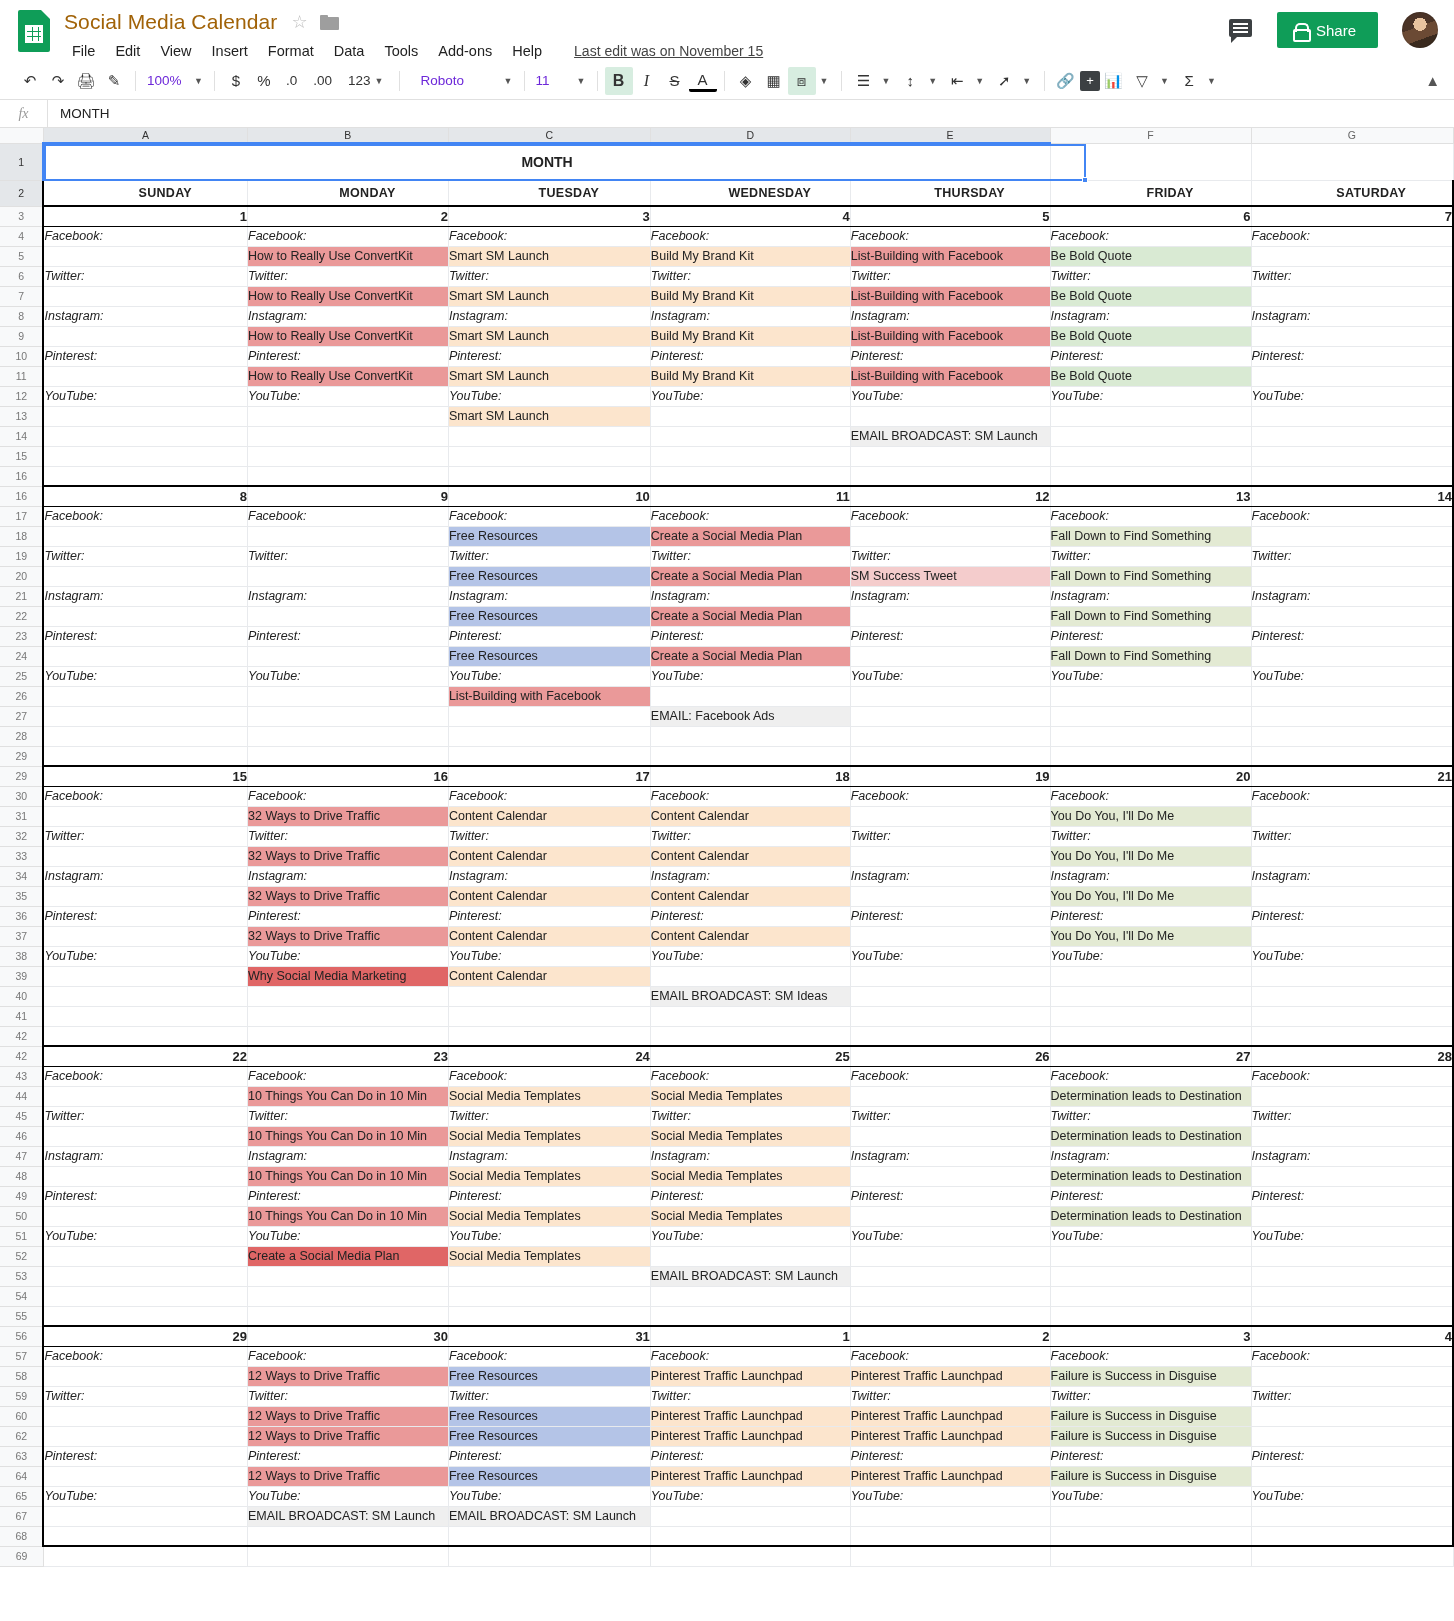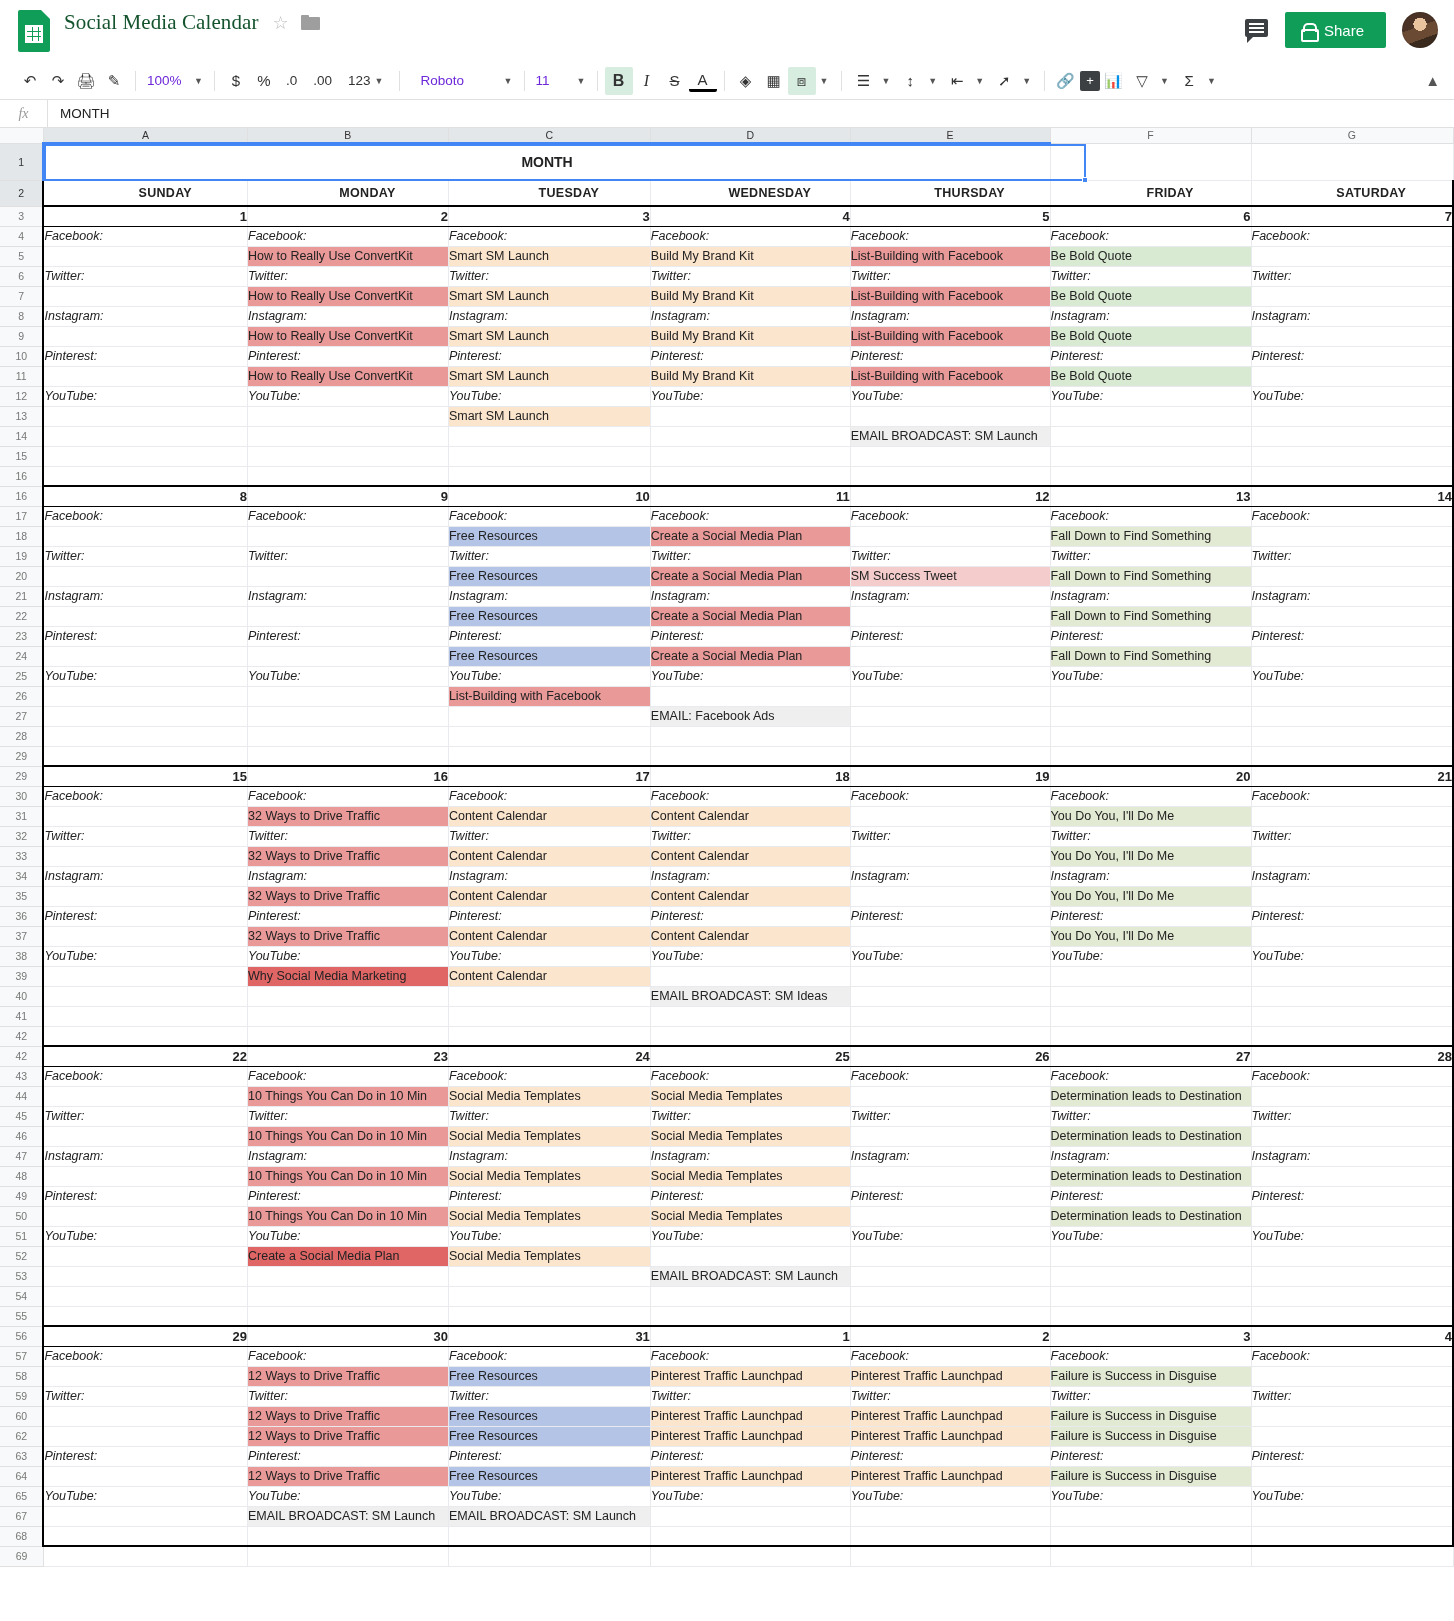--- a/index.html
+++ b/index.html
@@ -26,34 +26,34 @@
   }
   .sheets-logo .grid:before {
     content:""; position:absolute; left:2px; top:2px; right:2px; bottom:2px;
     background:
       linear-gradient(to bottom, #0f9d58 0 1.5px, transparent 1.5px) 0 4px/100% 5px repeat-y,
       linear-gradient(to right, #0f9d58 0 1.5px, transparent 1.5px) 5px 0/6px 100% repeat-x;
   }
   .title-block { flex: 1; padding-top: 2px; }
   .doc-title-row { display: flex; align-items: center; gap: 12px; }
   .doc-title {
-    font-size: 21px; color: #14532d; letter-spacing: .1px; padding: 0 2px; font-family: Liberation Serif, serif;
+    font-size: 21px; color: #a16207; letter-spacing: .1px; padding: 0 2px;
   }
   .star-icon { color: #bdbdbd; font-size: 18px; line-height: 1; cursor: pointer; }
   .folder-icon { width: 19px; height: 15px; position: relative; display:inline-block; }
   .folder-icon:before {
     content:""; position:absolute; left:0; top:2px; width:19px; height:13px; background:#9e9e9e; border-radius:1px;
   }
   .folder-icon:after {
     content:""; position:absolute; left:0; top:0px; width:8px; height:4px; background:#9e9e9e; border-radius:1px 1px 0 0;
   }
   .menu-row { display: flex; align-items: center; gap: 0px; margin-top: 7px; }
   .menu-item { font-size: 14.5px; color: #222; padding: 2px 10px; cursor: pointer; border-radius: 2px; }
   .last-edit { font-size: 14px; color: #444; margin-left: 22px; text-decoration: underline; cursor: pointer; }
-  .title-right { display: flex; align-items: center; gap: 16px; padding: 4px 16px 0 0; }
+  .title-right { display: flex; align-items: center; gap: 24px; padding: 4px 16px 0 0; }
   .comment-icon { width: 24px; height: 22px; position: relative; cursor: pointer; }
   .comment-icon:before {
     content:""; position:absolute; left:0; top:0; width:23px; height:18px; background:#3c4043; border-radius:2px;
   }
   .comment-icon:after {
     content:""; position:absolute; left:2px; top:17px; border-width:7px 7px 0 0; border-style:solid;
     border-color:#3c4043 transparent transparent transparent;
   }
   .comment-icon i {
     position:absolute; left:4px; top:4px; width:15px; height:10px;
@@ -143,20 +143,32 @@
   <div class="sheets-logo">
     <div class="doc">
         <div class="grid"></div>
       </div>
   </div>
   <div class="title-block">
     <div class="doc-title-row">
       <span class="doc-title">Social Media Calendar</span>
       <span class="star-icon">☆</span>
       <span class="folder-icon"></span>
+    </div>
+    <div class="menu-row">
+      <span class="menu-item">File</span>
+      <span class="menu-item">Edit</span>
+      <span class="menu-item">View</span>
+      <span class="menu-item">Insert</span>
+      <span class="menu-item">Format</span>
+      <span class="menu-item">Data</span>
+      <span class="menu-item">Tools</span>
+      <span class="menu-item">Add-ons</span>
+      <span class="menu-item">Help</span>
+      <span class="last-edit">Last edit was on November 15</span>
     </div>
   </div>
   <div class="title-right">
     <span class="comment-icon">
         <i></i>
       </span>
     <button class="share-btn">
       <span class="lock-glyph"></span>
       <span>Share</span>
     </button>

